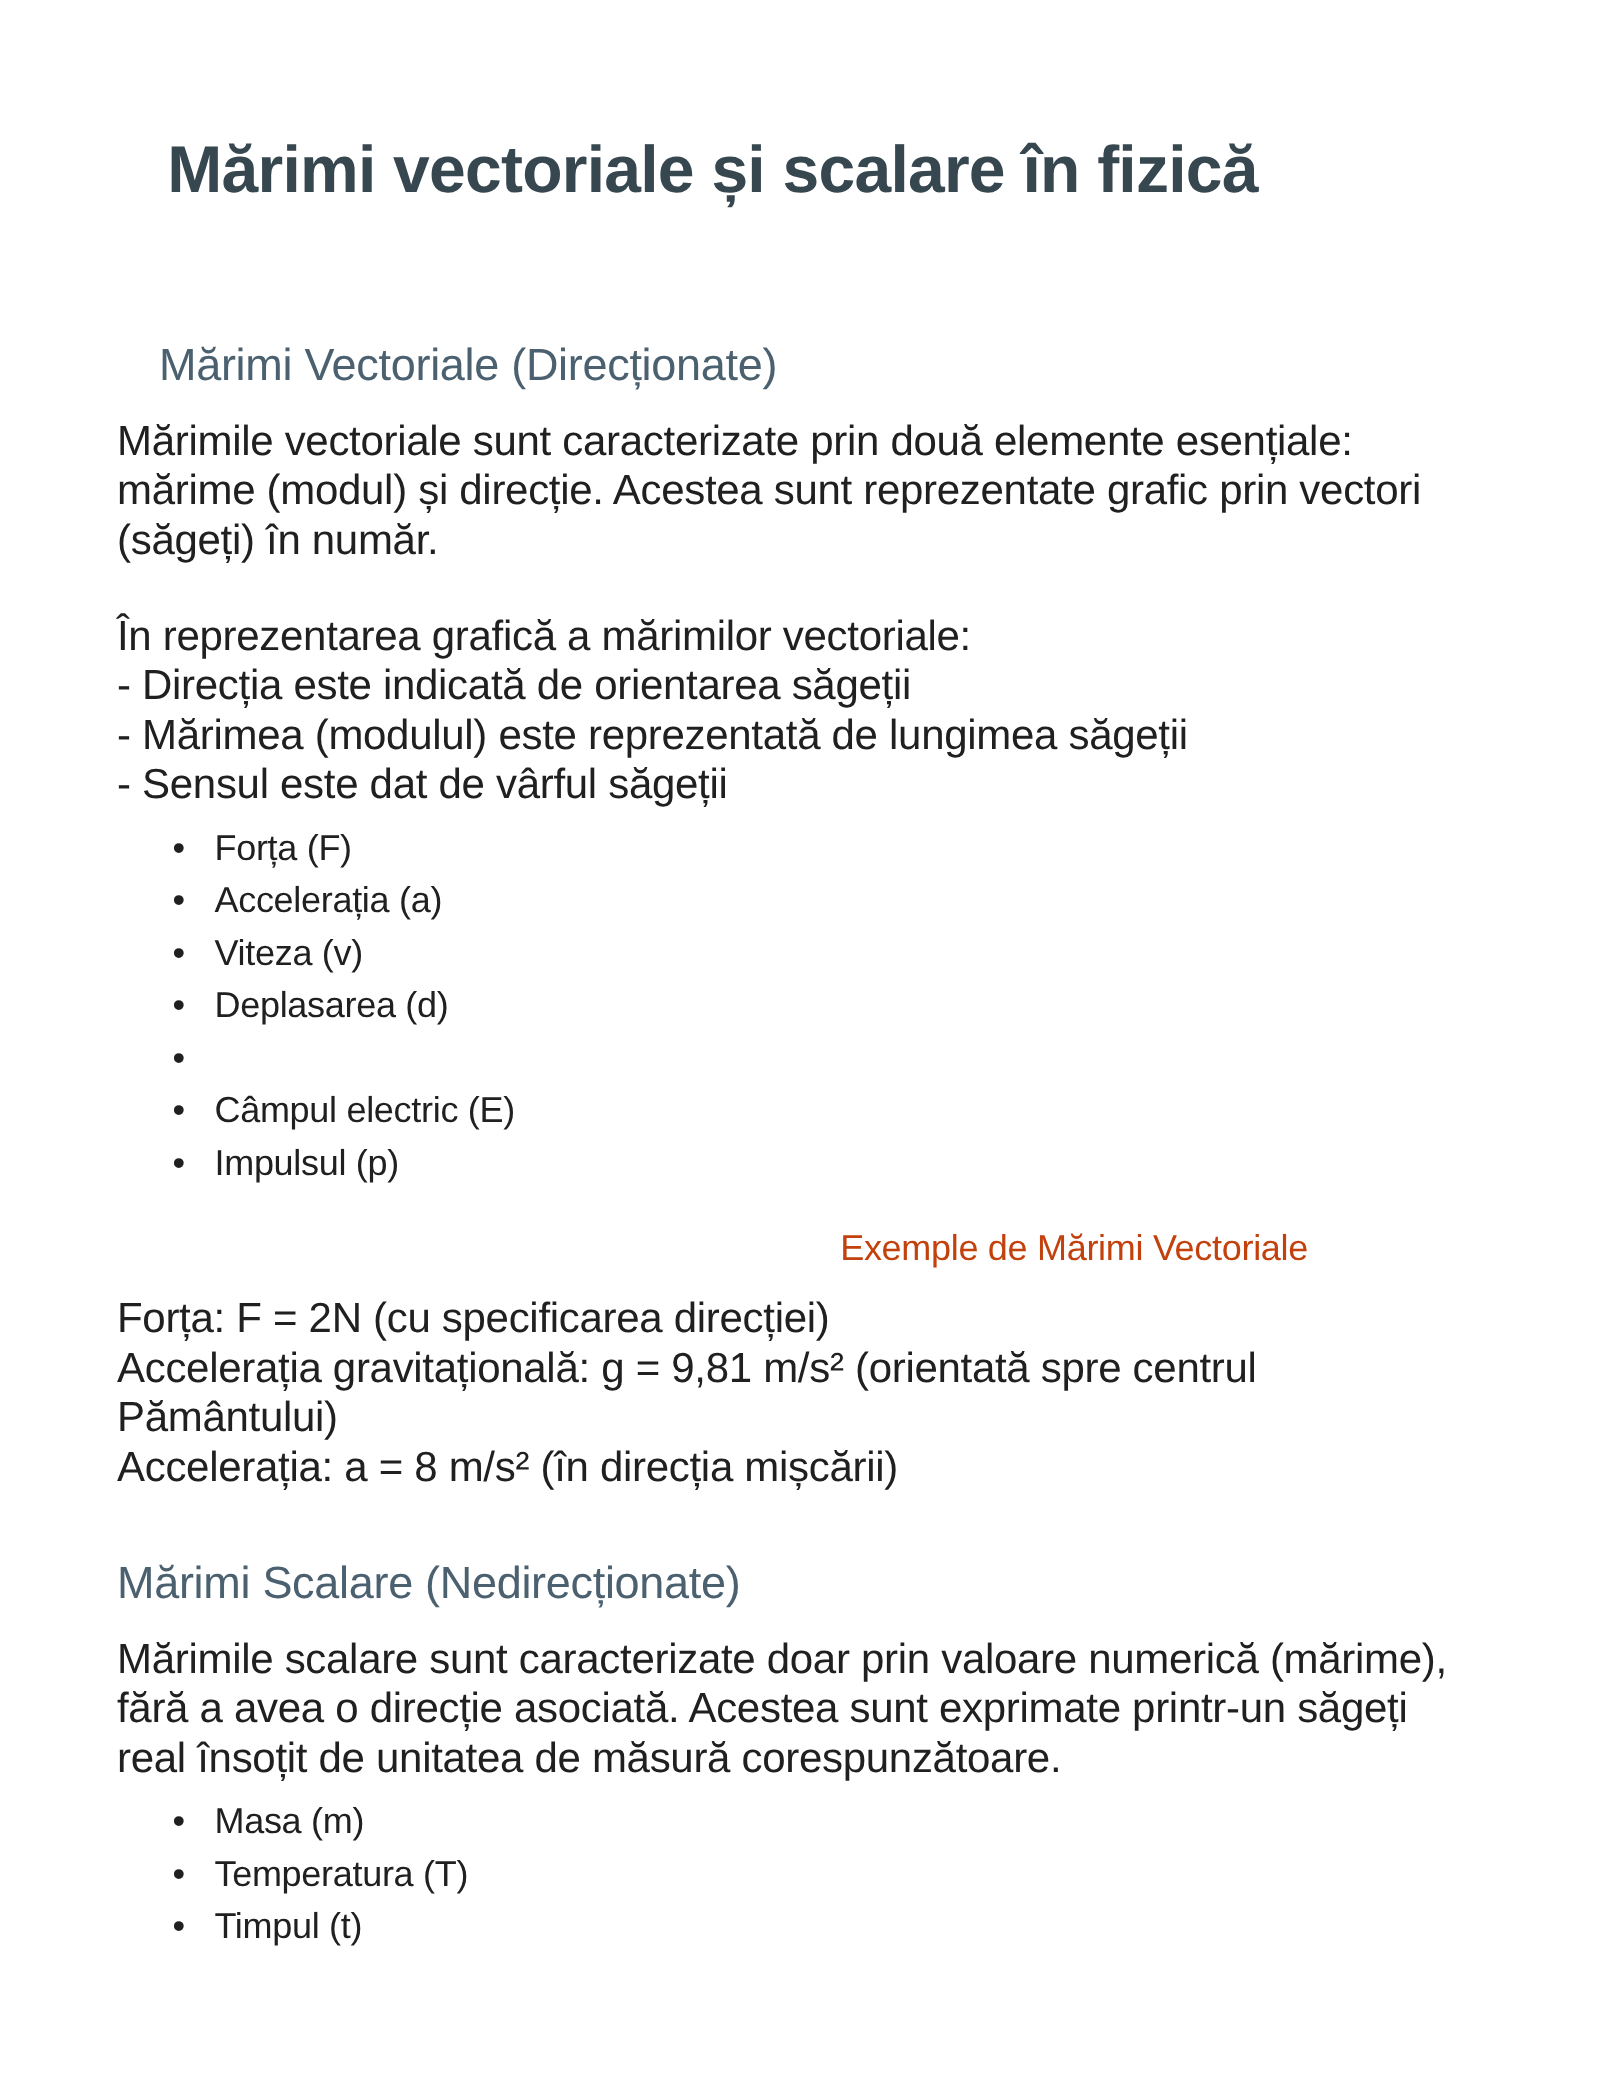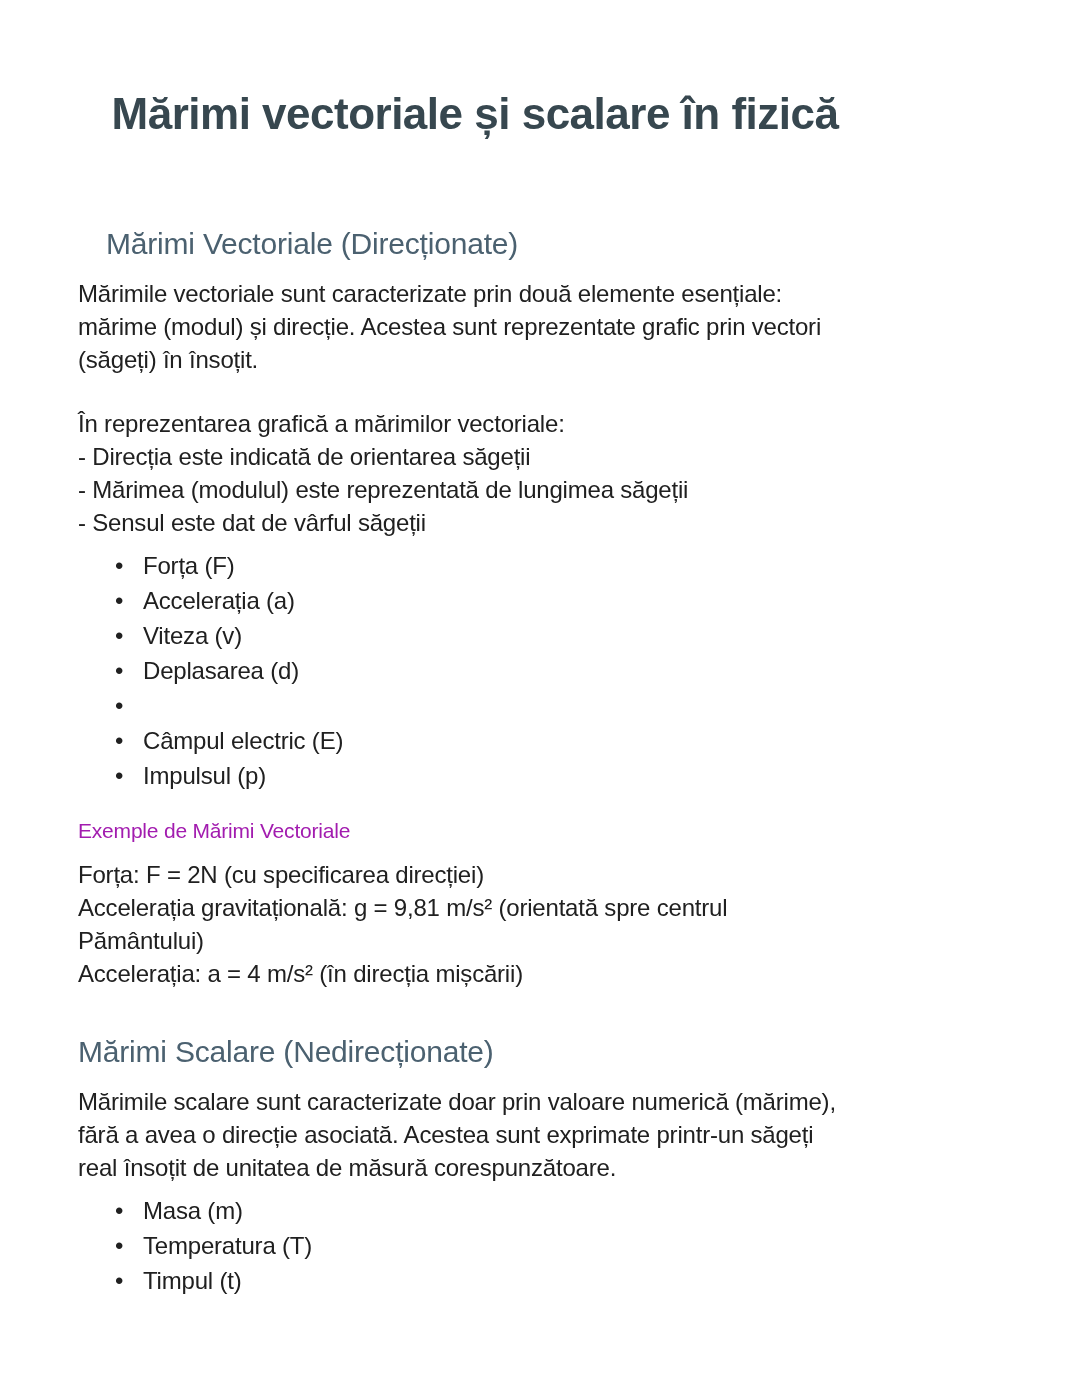--- a/index.html
+++ b/index.html
@@ -37,29 +37,30 @@
   }
   .section-heading.first {
     margin-top: 84px;
     margin-left: 28px;
   }
   .section-heading.second {
     margin-top: 42px;
   }
   h3.sub-heading {
     margin: 24px 0 0 0;
-    font-size: 21px;
+    font-size: 24px;
     line-height: 1.3;
     font-weight: 400;
-    color: #a21caf;
+    color: #c2410c;
     letter-spacing: -0.2px;
+    text-align: right;
   }
   .para {
     margin-top: 14px;
-    font-size: 24px;
+    font-size: 28px;
     line-height: 33px;
     color: #202020;
     letter-spacing: -0.2px;
   }
   .para.gap-above {
     margin-top: 31px;
   }
   .para .line {
     white-space: nowrap;
   }
@@ -88,21 +89,21 @@
 
 <div class="page">
 
   <h1 class="doc-title">Mărimi vectoriale și scalare în fizică</h1>
 
   <h2 class="section-heading first">Mărimi Vectoriale (Direcționate)</h2>
 
   <div class="para">
     <div class="line">Mărimile vectoriale sunt caracterizate prin două elemente esențiale:</div>
     <div class="line">mărime (modul) și direcție. Acestea sunt reprezentate grafic prin vectori</div>
-    <div class="line">(săgeți) în însoțit.</div>
+    <div class="line">(săgeți) în număr.</div>
   </div>
 
   <div class="para gap-above">
     <div class="line">În reprezentarea grafică a mărimilor vectoriale:</div>
     <div class="line">- Direcția este indicată de orientarea săgeții</div>
     <div class="line">- Mărimea (modulul) este reprezentată de lungimea săgeții</div>
     <div class="line">- Sensul este dat de vârful săgeții</div>
   </div>
 
   <ul class="bullet-list">
@@ -134,21 +135,21 @@
       <span>Impulsul (p)</span>
     </li>
   </ul>
 
   <h3 class="sub-heading">Exemple de Mărimi Vectoriale</h3>
 
   <div class="para">
     <div class="line">Forța: F = 2N (cu specificarea direcției)</div>
     <div class="line">Accelerația gravitațională: g = 9,81 m/s² (orientată spre centrul</div>
     <div class="line">Pământului)</div>
-    <div class="line">Accelerația: a = 4 m/s² (în direcția mișcării)</div>
+    <div class="line">Accelerația: a = 8 m/s² (în direcția mișcării)</div>
   </div>
 
   <h2 class="section-heading second">Mărimi Scalare (Nedirecționate)</h2>
 
   <div class="para">
     <div class="line">Mărimile scalare sunt caracterizate doar prin valoare numerică (mărime),</div>
     <div class="line">fără a avea o direcție asociată. Acestea sunt exprimate printr-un săgeți</div>
     <div class="line">real însoțit de unitatea de măsură corespunzătoare.</div>
   </div>
 

